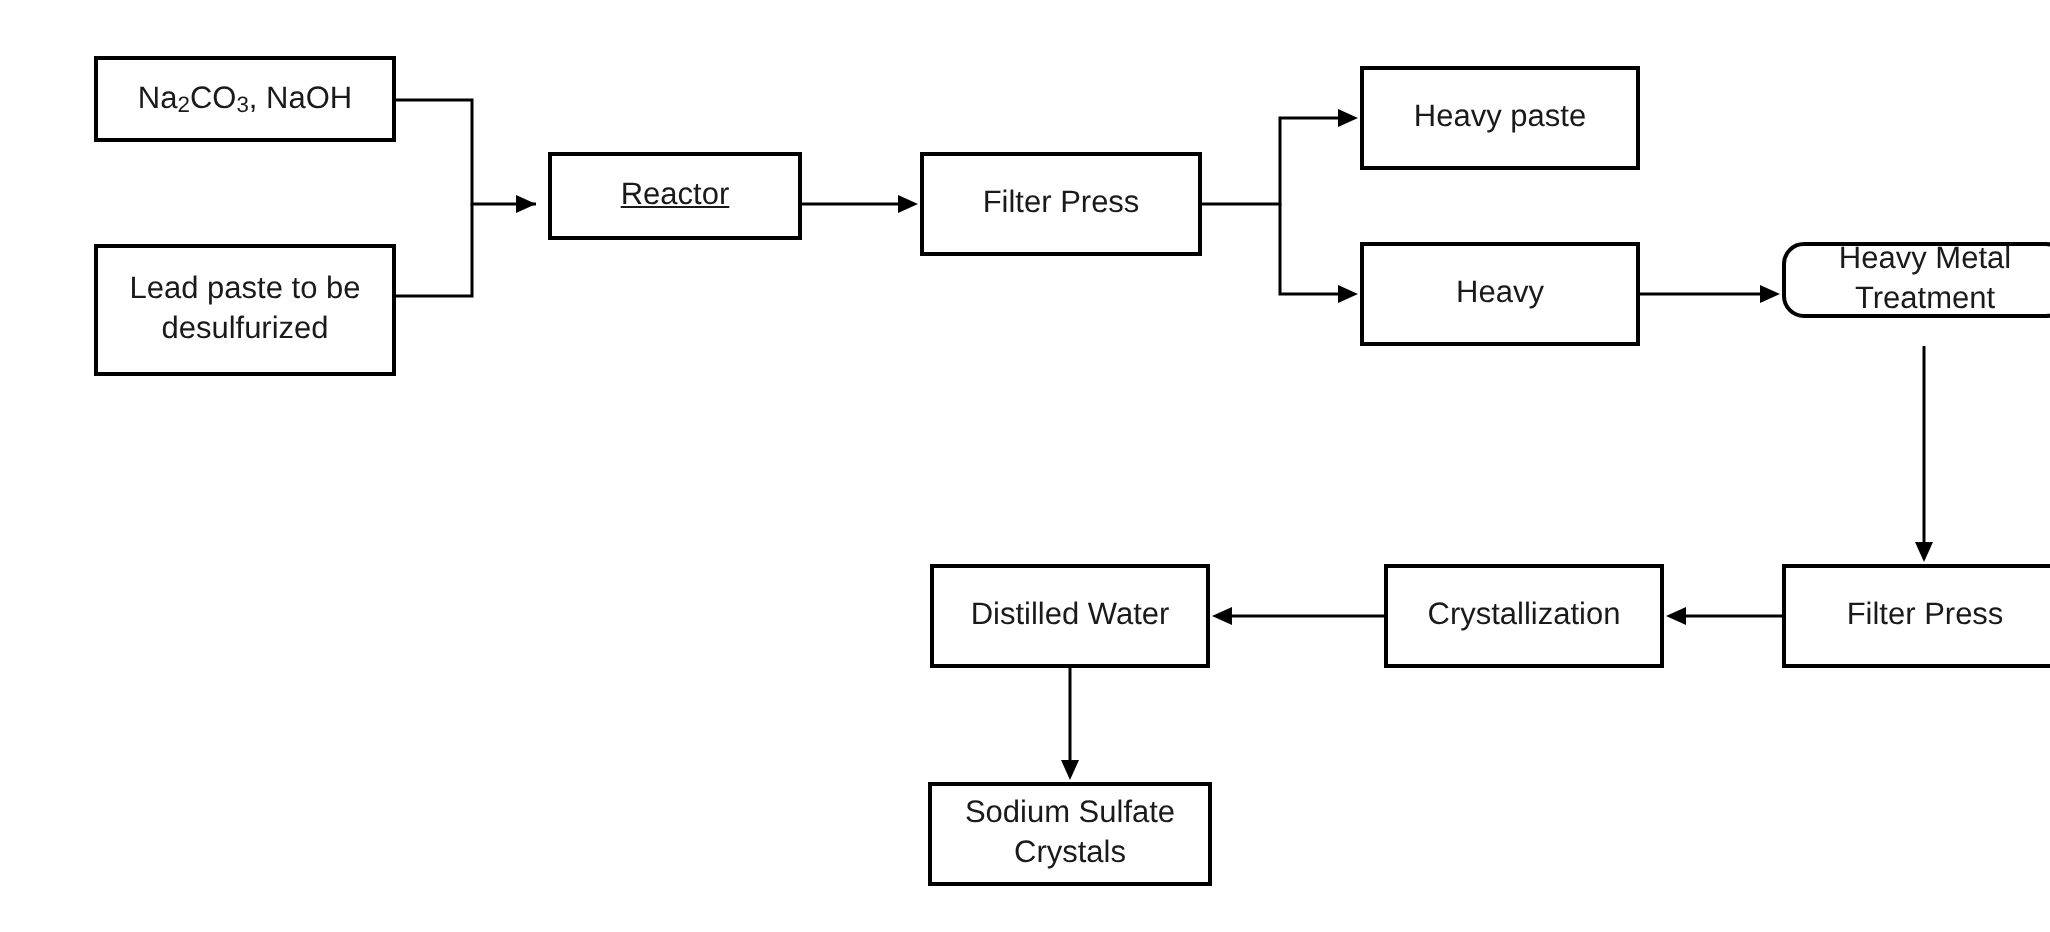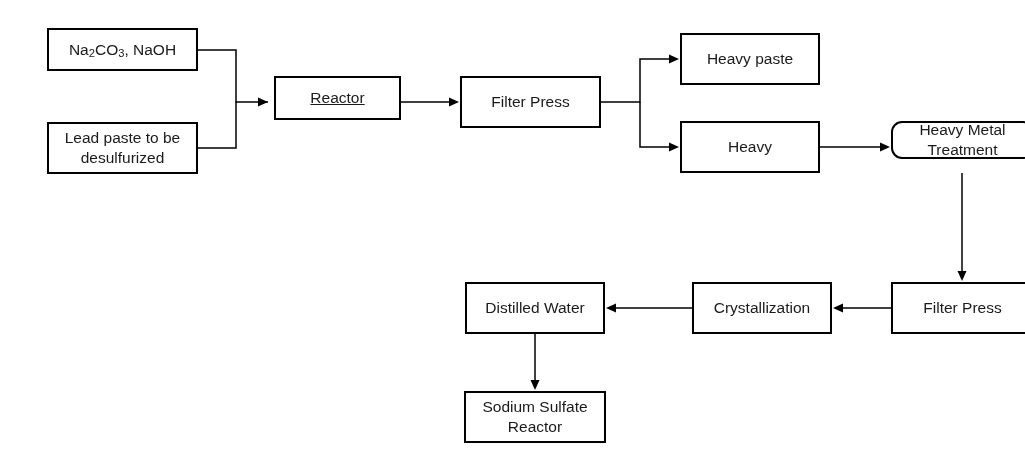--- a/index.html
+++ b/index.html
@@ -110,21 +110,21 @@
 
     <g>
       <path class="edge-line" d="M 506 334 L 506 385"></path>
       <polygon class="edge-head" points="506,390 501.5,380 510.5,380"></polygon>
     </g>
   </svg>
 
   <div class="node" style="left: 18px; top: 28px; width: 151px; height: 43px;">
     <span class="label">Na<sub>2</sub>CO<sub>3</sub>, NaOH</span>
   </div>
-  <div class="node" style="left: 18px; top: 122px; width: 151px; height: 52px;">
+  <div class="node" style="left: 18px; top: 122px; width: 151px; height: 66px;">
     <span class="label">Lead paste to be
 desulfurized</span>
   </div>
   <div class="node" style="left: 245px; top: 76px; width: 127px; height: 44px; text-decoration: underline;">
     <span class="label">Reactor</span>
   </div>
   <div class="node" style="left: 431px; top: 76px; width: 141px; height: 52px;">
     <span class="label">Filter Press</span>
   </div>
   <div class="node" style="left: 651px; top: 33px; width: 140px; height: 52px;">
@@ -141,16 +141,16 @@
     <span class="label">Filter Press</span>
   </div>
   <div class="node" style="left: 663px; top: 282px; width: 140px; height: 52px;">
     <span class="label">Crystallization</span>
   </div>
   <div class="node" style="left: 436px; top: 282px; width: 140px; height: 52px;">
     <span class="label">Distilled Water</span>
   </div>
   <div class="node" style="left: 435px; top: 391px; width: 142px; height: 52px;">
     <span class="label">Sodium Sulfate
-Reactor</span>
+Crystals</span>
   </div>
 
 </div>
 
 </body></html>

